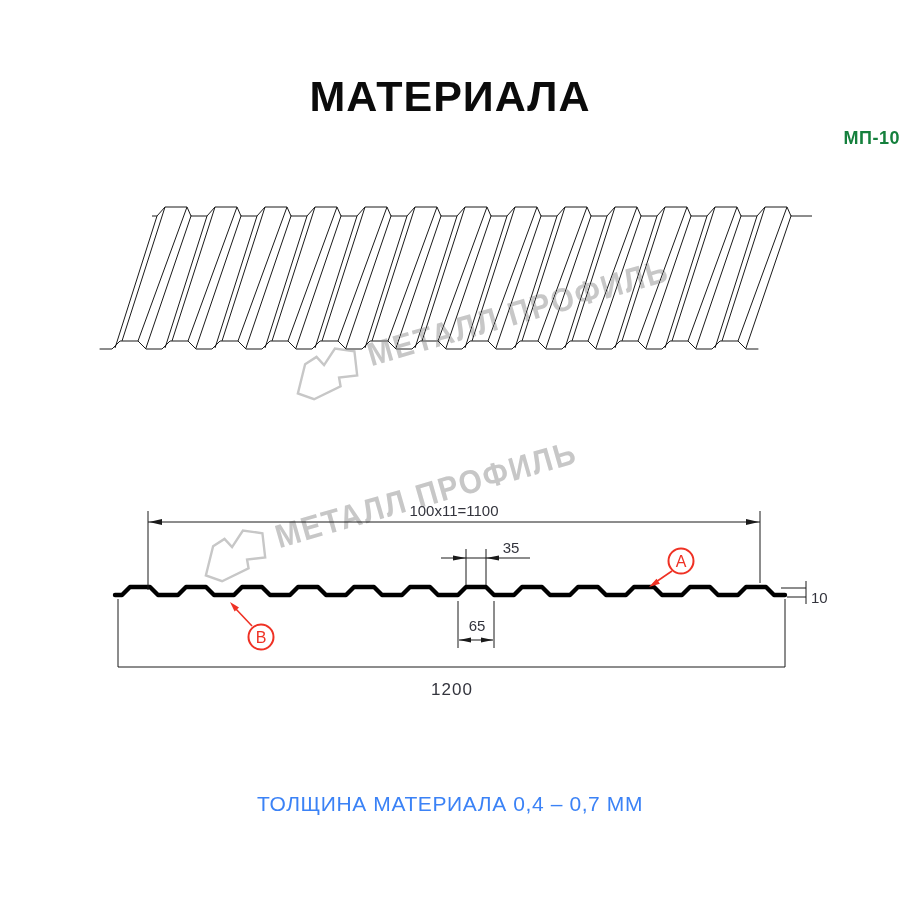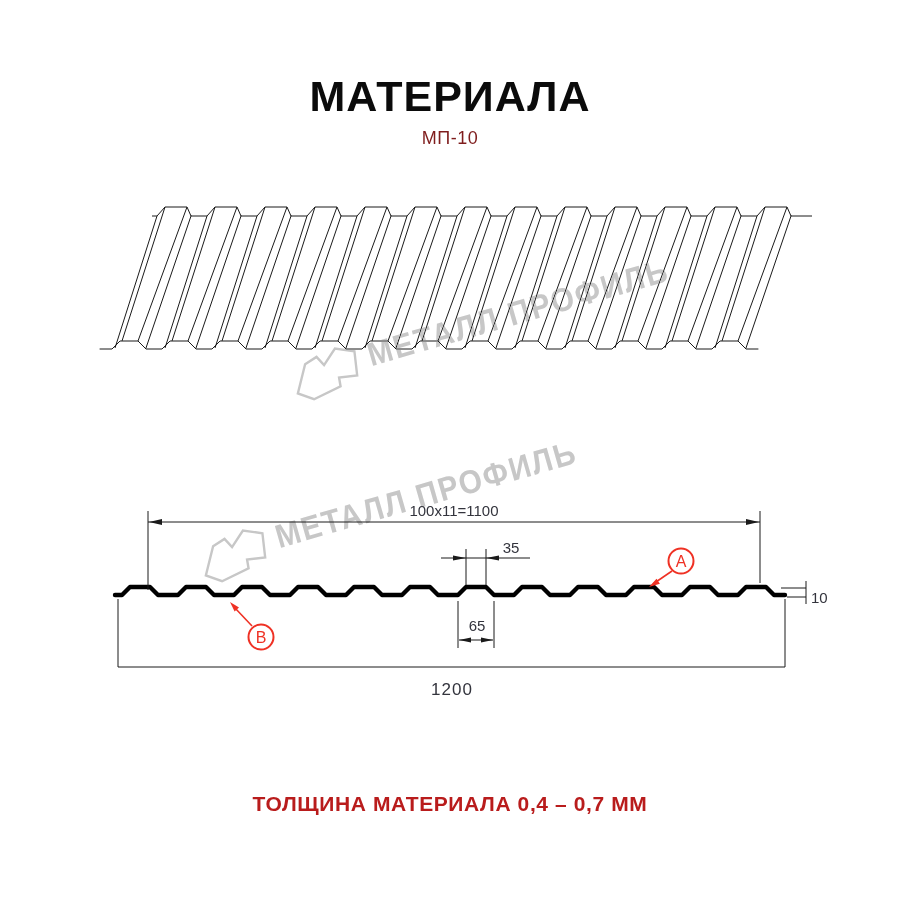--- a/index.html
+++ b/index.html
@@ -1,23 +1,23 @@
 <!DOCTYPE html>
 <html><head>
 <meta charset="utf-8">
 <style>
   html,body{margin:0;padding:0;background:#fff;}
   .page{position:relative;width:900px;height:900px;background:#ffffff;overflow:hidden;
         font-family:"Liberation Sans",sans-serif;}
   .title{position:absolute;left:0;top:72px;width:900px;text-align:center;
          font-size:43px;font-weight:800;letter-spacing:1px;color:#0b0b0b;}
-  .subtitle{position:absolute;left:0;top:128px;width:900px;text-align:center;
-         font-size:18px;font-weight:400;letter-spacing:.5px;color:#7f1d1d;}
+  .subtitle{position:absolute;left:0;top:128px;width:900px;text-align:right;
+         font-size:18px;font-weight:700;letter-spacing:.5px;color:#15803d;}
   .note{position:absolute;left:0;top:792px;width:900px;text-align:center;
-         font-size:21px;font-weight:700;letter-spacing:.6px;color:#b91c1c;}
+         font-size:21px;font-weight:400;letter-spacing:.6px;color:#3b82f6;}
   svg{position:absolute;left:0;top:0;}
   .dimtext{font-family:"Liberation Sans",sans-serif;font-size:15px;fill:#33343d;}
   .dimbig{font-family:"Liberation Sans",sans-serif;font-size:17px;fill:#33343d;letter-spacing:1px;}
   .wm{mix-blend-mode:darken;}
   .wmtext{font-family:"Liberation Sans",sans-serif;font-weight:700;font-size:33px;
           letter-spacing:2px;}
   .red-stroke{fill:none;}
   .thin{stroke:#1a1a1a;stroke-width:1;fill:none;}
   .arrow{fill:#1a1a1a;stroke:none;}
   .redline{stroke:#EF3124;stroke-width:1.6;fill:none;}

